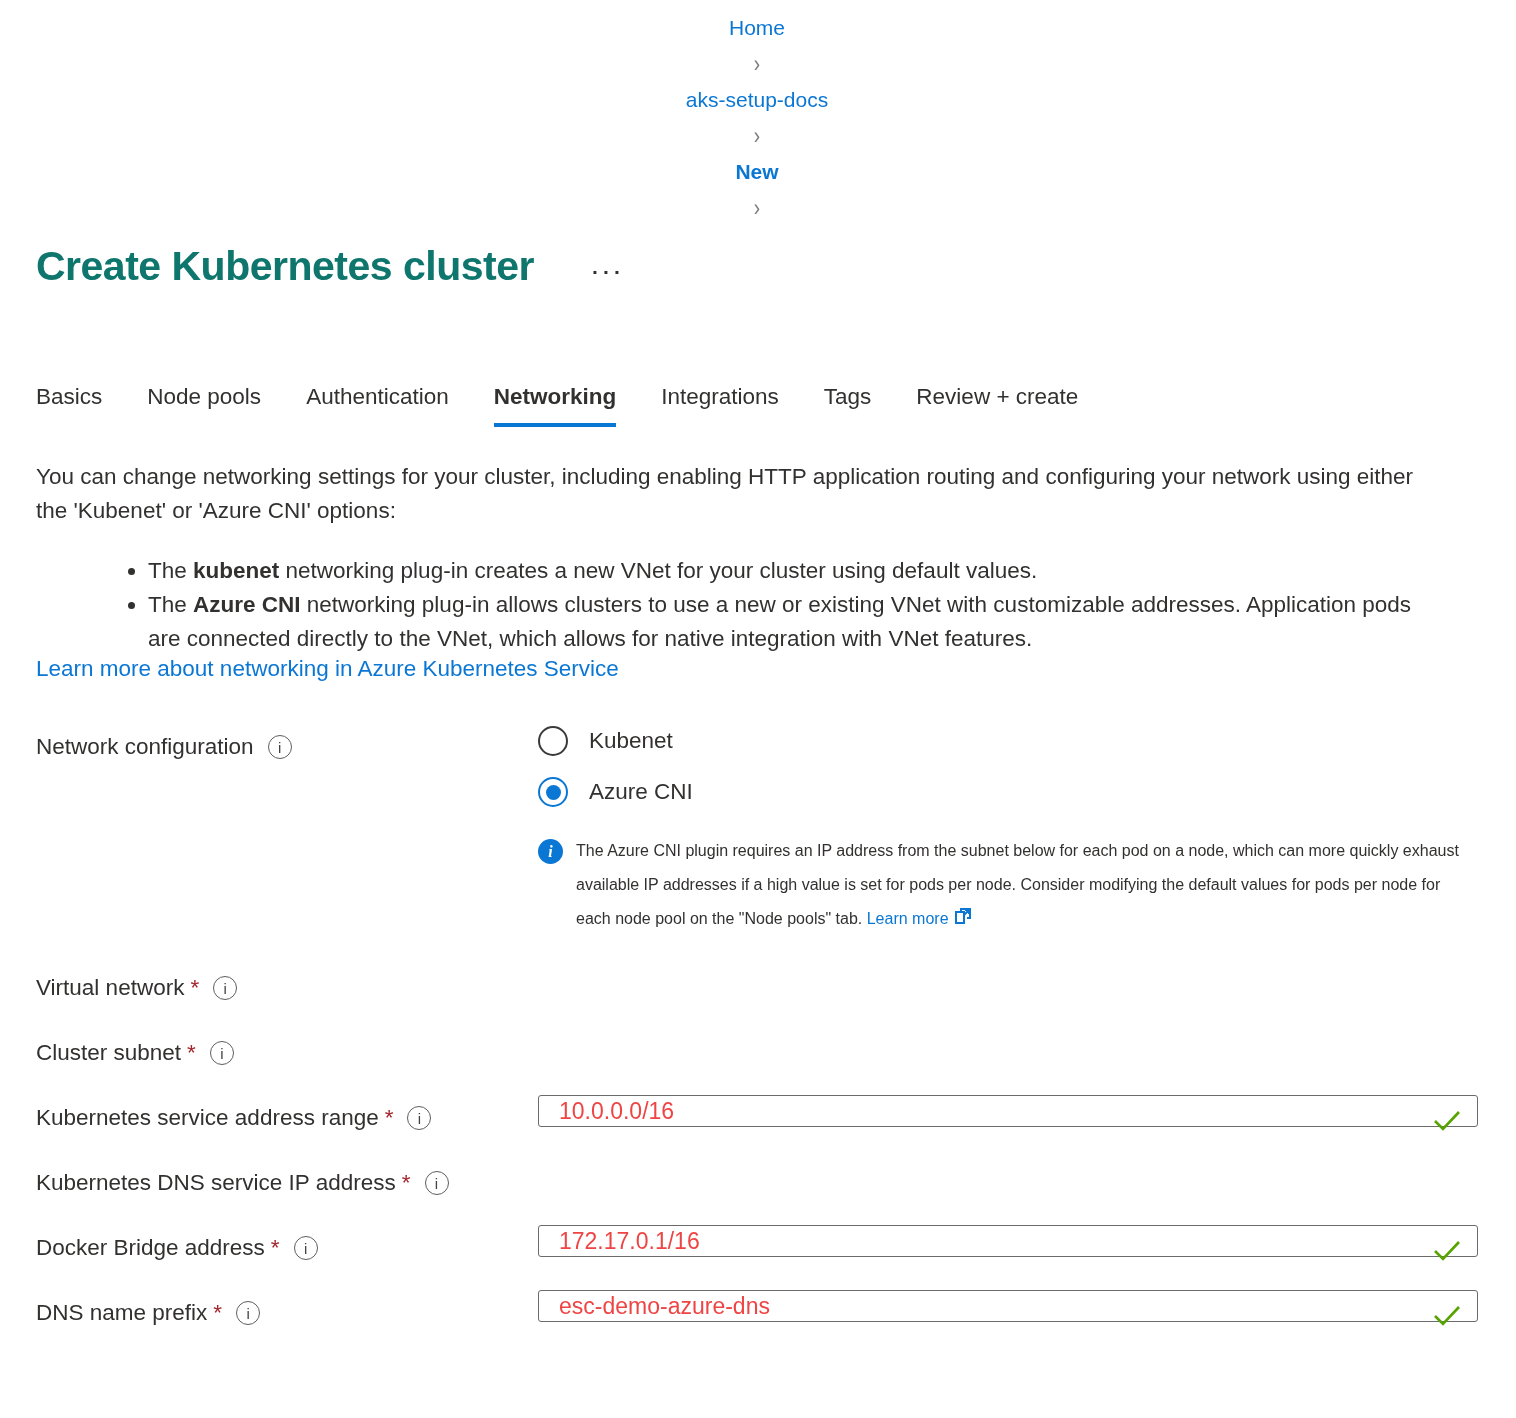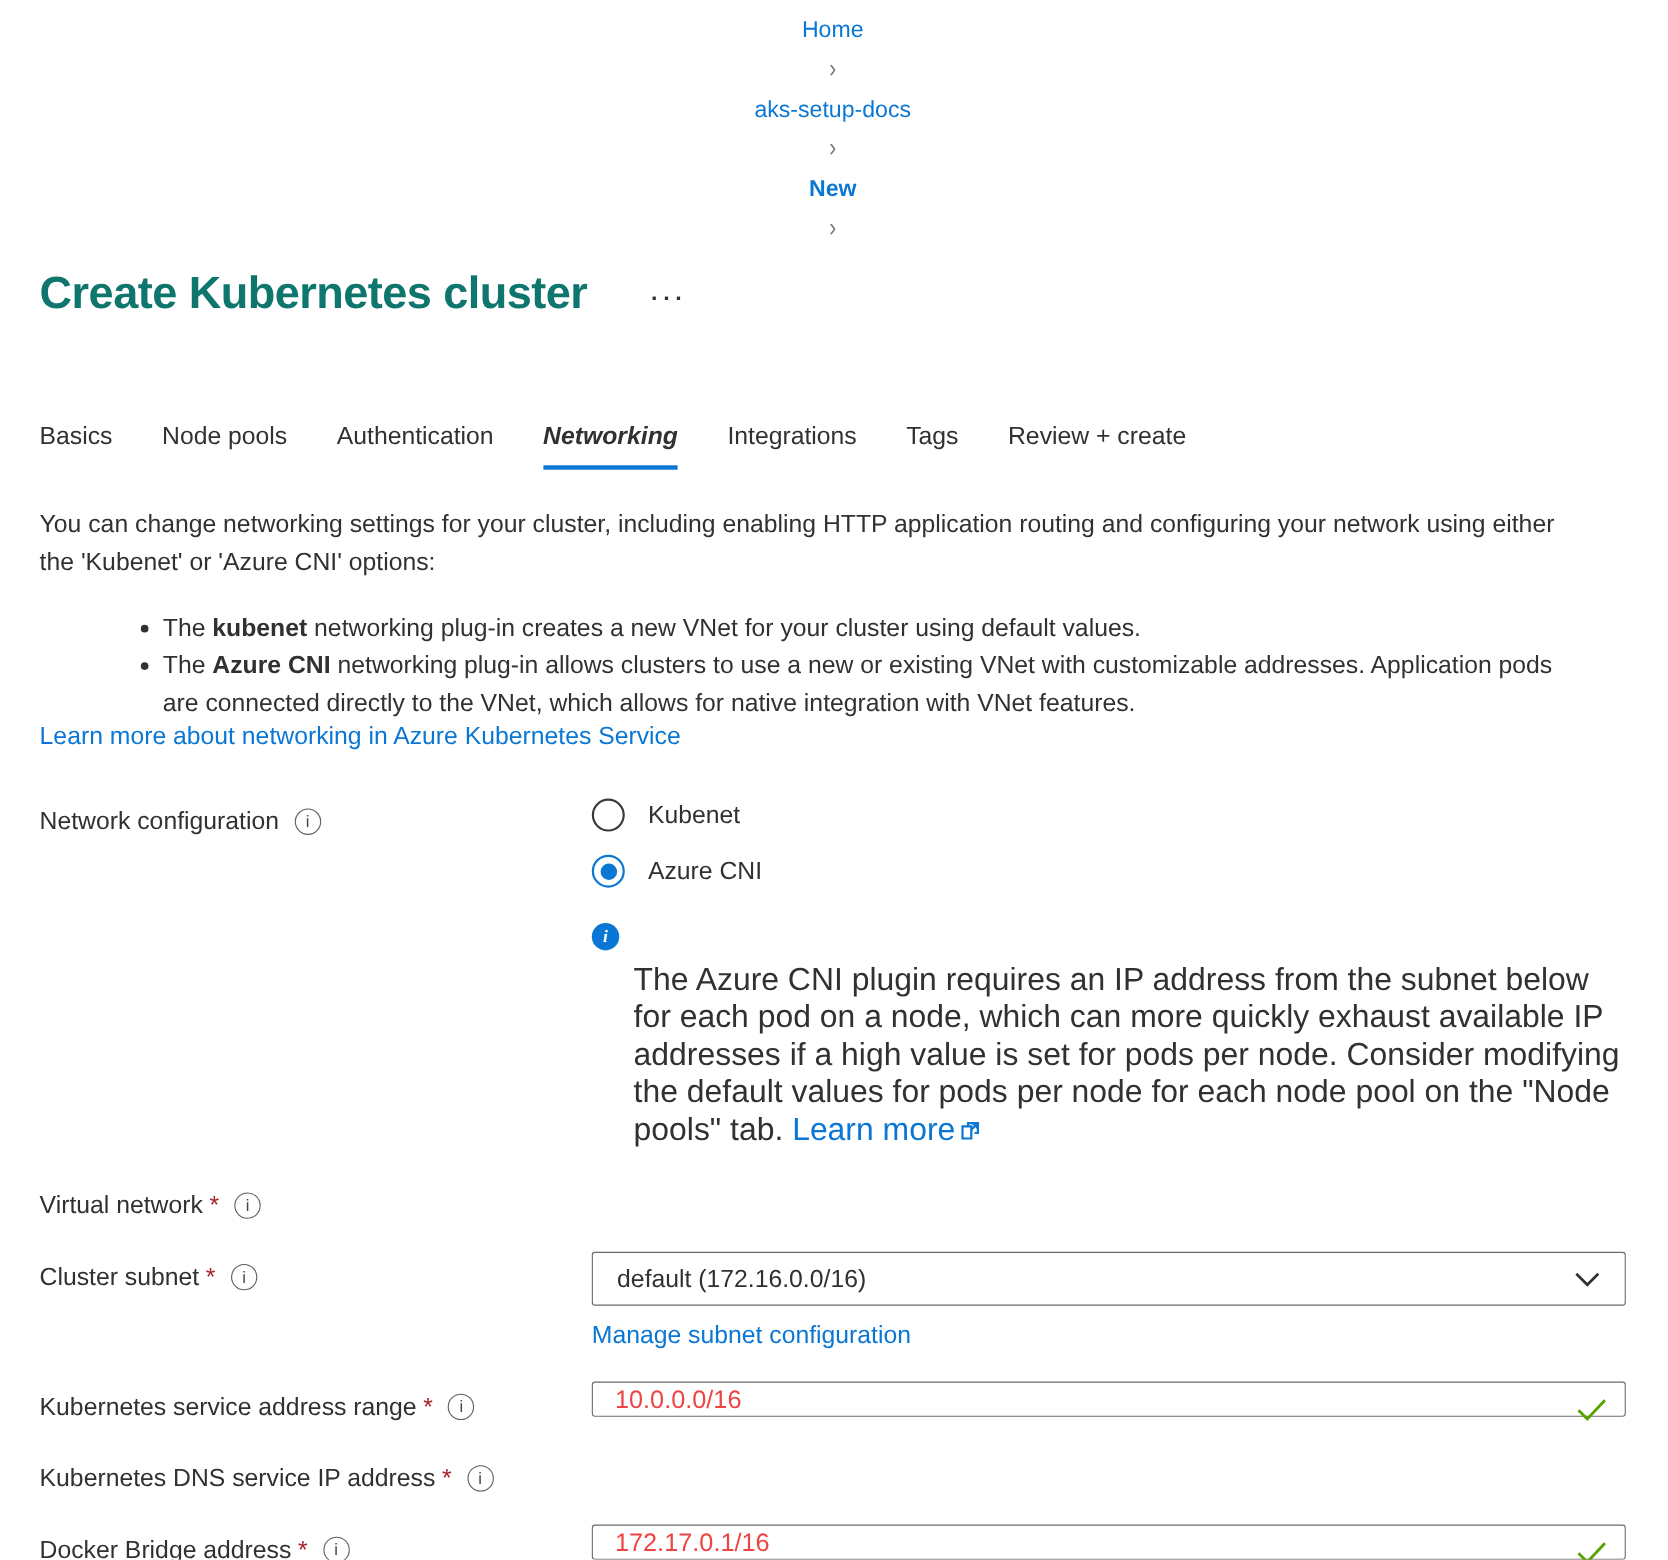--- a/index.html
+++ b/index.html
@@ -18,21 +18,21 @@
   .crumb-sep { color:#7a7a7a; font-size:19px; transform:scaleY(1.25); font-weight:400; }
 
   
   .title-row { display:flex; align-items:center; gap:58px; margin-top:24px; }
   .page-title { font-size:41px; font-weight:700; letter-spacing:-0.5px; margin:0; color:#0f766e; }
   .title-ellipsis { font-size:21px; font-weight:700; letter-spacing:4px; color:#323130; cursor:pointer; padding-top:10px; }
 
   
   .tabs { display:flex; gap:45px; margin-top:94px; font-size:22.5px; }
   .tab { padding-bottom:13px; cursor:pointer; border-bottom:4px solid transparent; }
-  .tab.active { font-weight:700; border-bottom-color:#0b77d4;font-style:italic; }
+  .tab.active { font-weight:700; border-bottom-color:#0b77d4; }
 
   
   .intro { margin-top:33px; font-size:22.5px; line-height:34px; max-width:1408px; }
   .bullets { margin:26px 0 0 0; padding-left:112px; max-width:1390px; }
   .bullets li { font-size:22.5px; line-height:34px; }
   .learn-more-main { display:inline-block; font-size:22.5px; color:#0b77d4; text-decoration:none; cursor:pointer; }
   b { font-weight:700; }
 
   
   .form { margin-top:42px; }
@@ -54,21 +54,21 @@
                  display:flex; align-items:center; justify-content:center; flex-shrink:0; }
   .radio-option.selected .radio-outer { border-color:#0b77d4; }
   .radio-dot { width:15px; height:15px; border-radius:50%; background:#0b77d4; }
   .radio-label { font-size:22.5px; }
 
   
   .info-box { display:flex; gap:13px; margin-top:27px; max-width:940px; }
   .info-box-icon { width:25px; height:25px; border-radius:50%; background:#0b77d4; color:#fff;
                    font-size:16px; font-weight:700; display:flex; align-items:center; justify-content:center;
                    flex-shrink:0; margin-top:5px; font-family:"Liberation Serif",serif; font-style:italic; }
-  .info-box-text { font-size:29px; line-height:34px;margin-top:40px; }
+  .info-box-text { font-size:16px; line-height:34px; }
   .inline-link { color:#0b77d4; text-decoration:none; cursor:pointer; white-space:nowrap; }
   .ext-icon { margin-left:4px; vertical-align:-2px; }
 
   
   .select-box {
     height:49px; border:1.5px solid #6b6b6b; border-radius:3px; background:#fff;
     display:flex; align-items:center; justify-content:space-between;
     padding:0 22px; font-size:22.5px; cursor:pointer;
   }
   .select-box.focus-purple { border:3px solid #8a2da5; padding:0 20px; }
@@ -165,29 +165,20 @@
         <span class="info-icon">i</span>
       </div>
     </div>
 
     <div class="form-row">
       <div class="label-col">
         <span>Cluster subnet</span>
         <span class="req">*</span>
         <span class="info-icon">i</span>
       </div>
-      <div class="control-col">
-        <div class="select-box">
-          <span>default (172.16.0.0/16)</span>
-          <svg width="24" height="14" viewBox="0 0 24 14">
-              <polyline points="2,2 12,12 22,2" fill="none" stroke="#323130" stroke-width="2.4"></polyline>
-            </svg>
-        </div>
-        <a class="field-link">Manage subnet configuration</a>
-      </div>
     </div>
 
     <div class="form-row">
       <div class="label-col">
         <span>Kubernetes service address range</span>
         <span class="req">*</span>
         <span class="info-icon">i</span>
       </div>
       <div class="control-col">
         <div class="input-wrap">

